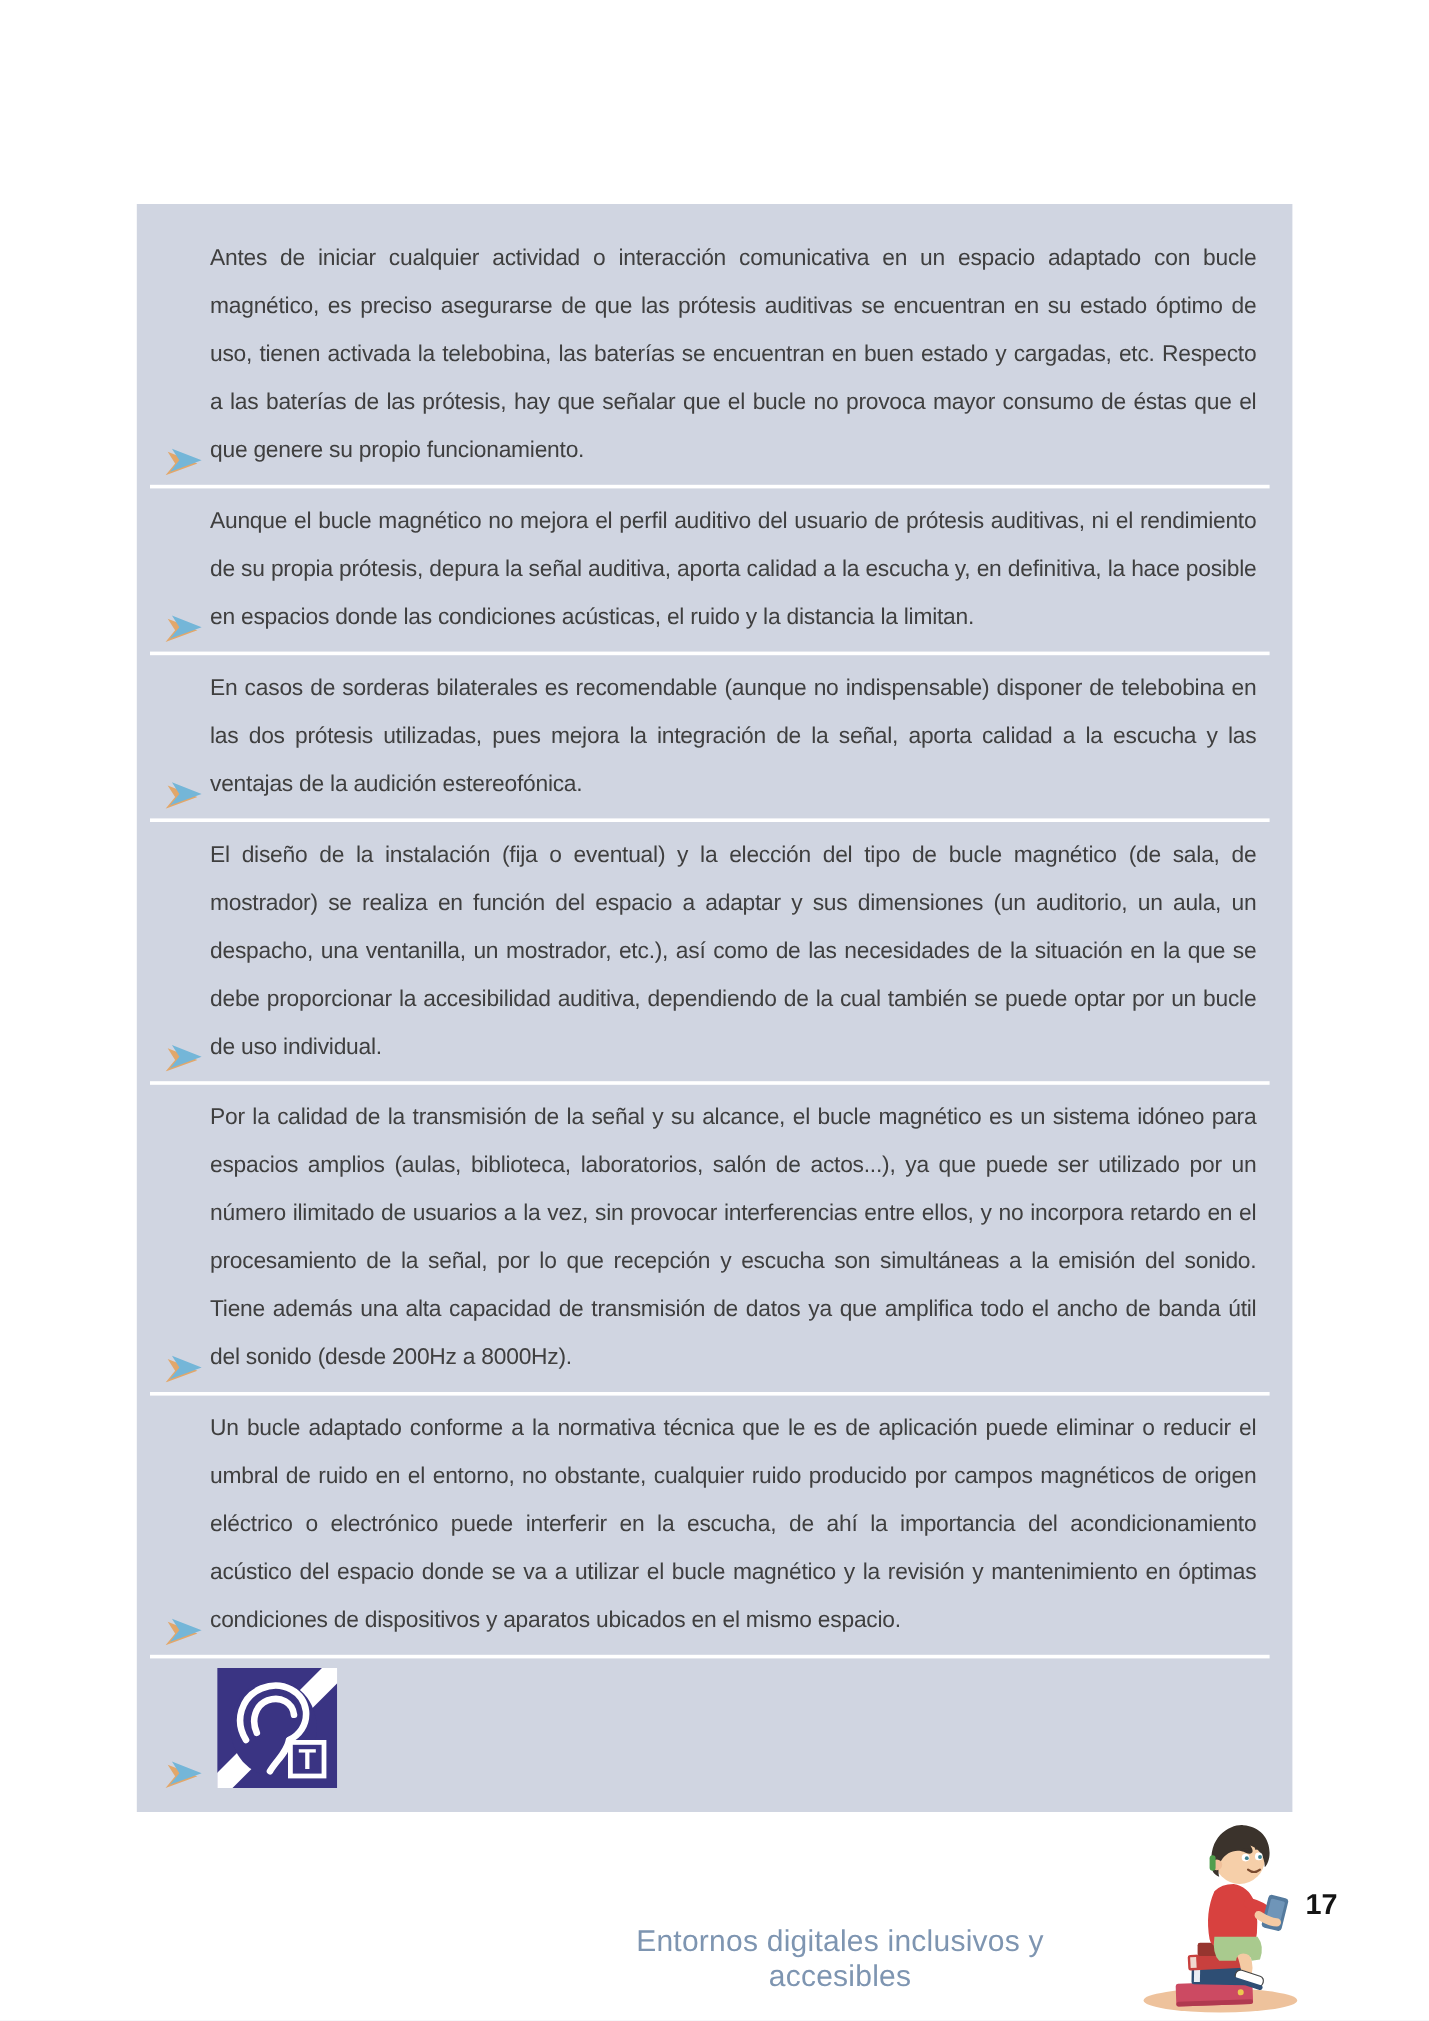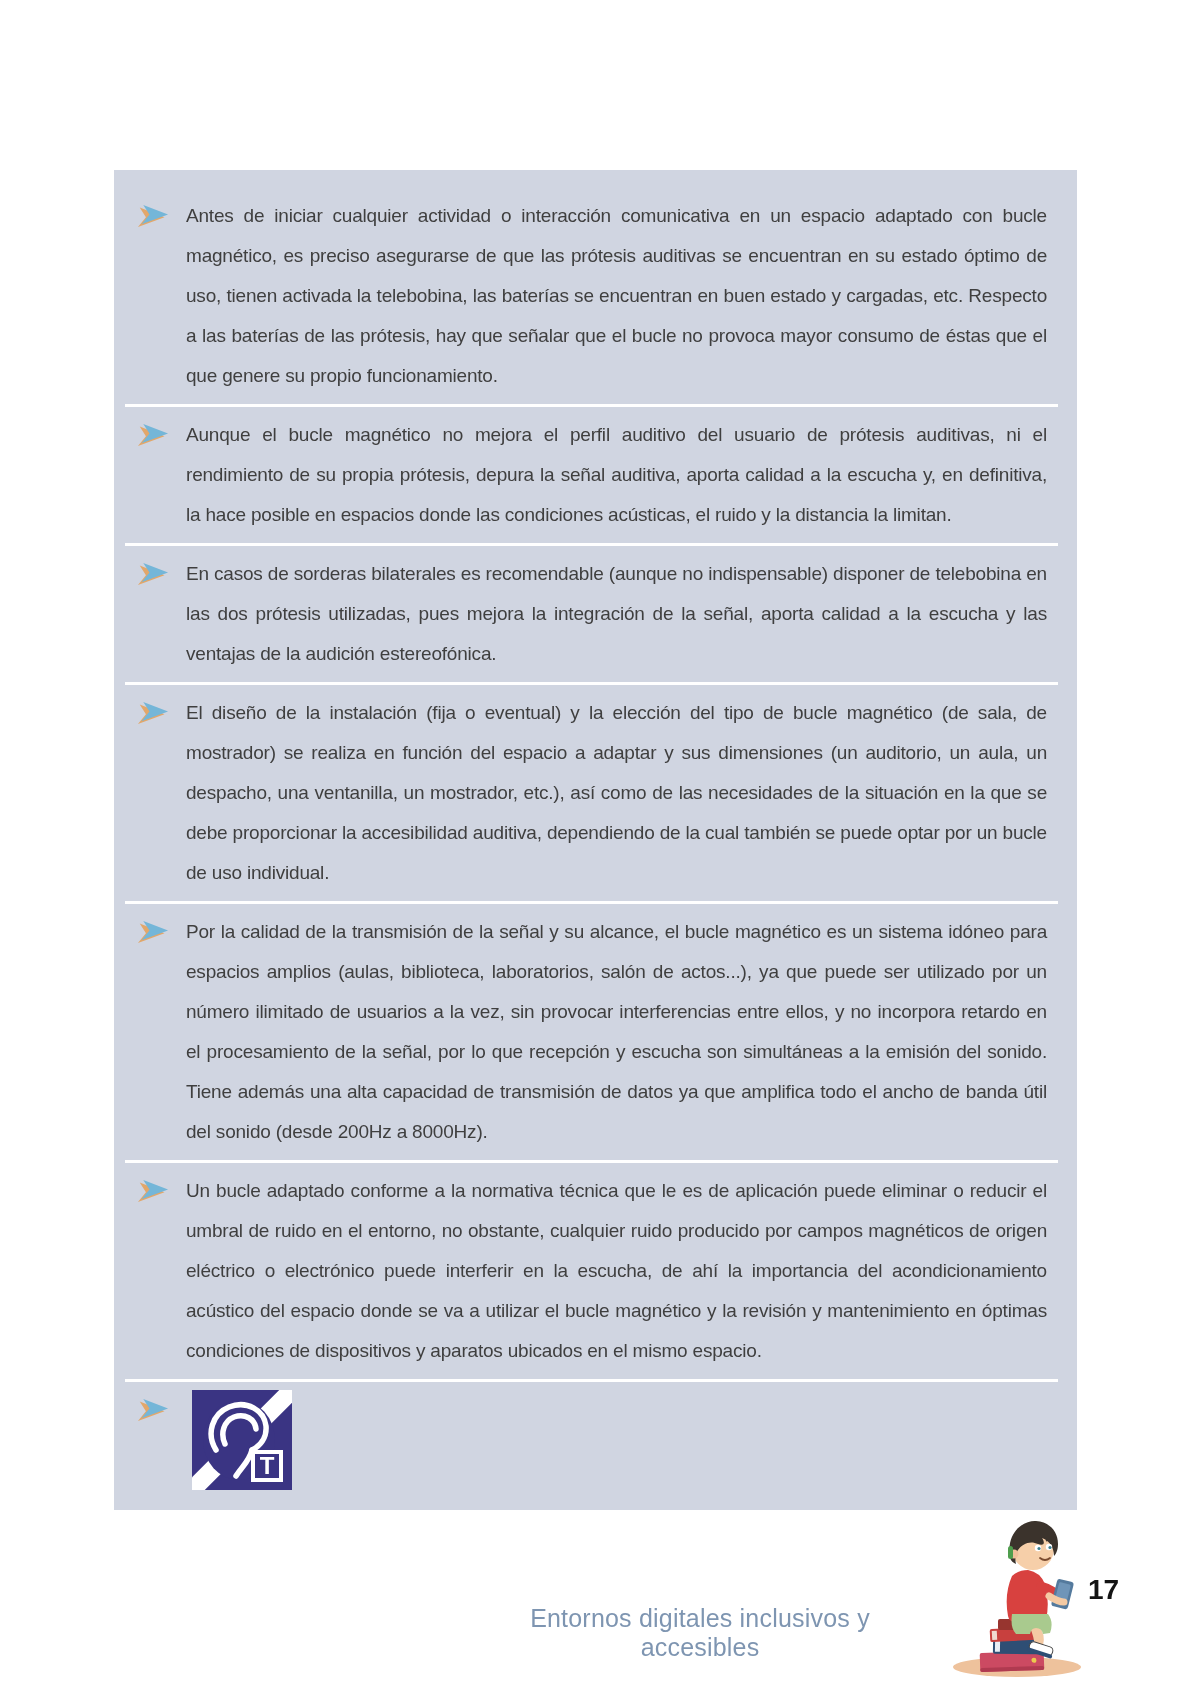--- a/index.html
+++ b/index.html
@@ -23,22 +23,22 @@
   .content-panel{
     position:absolute;
     left:114px;top:170px;
     width:963px;min-height:1297px;
     background:var(--panel_bg);
     padding:26px 30px 20px 23px;
     box-sizing:border-box;
   }
   .bullet{
     display:flex;
-    align-items:flex-start;
-    gap:17px;
+    align-items:flex-end;
+    gap:6px;
   }
   .arrow{
     flex:0 0 32px;
     margin-top:8px;
   }
   .arrow svg{display:block;}
   .bullet-text{
     flex:1;
     margin:0;
     font-size:19px;
@@ -65,21 +65,21 @@
     width:420px;
     text-align:center;
     font-size:25px;
     letter-spacing:0.2px;
     color:var(--footer_text);
   }
   .page-number{
     position:absolute;
     left:1088px;top:1574px;
     width:60px;
-    font-size:28px;
+    font-size:24px;
     font-weight:bold;
     color:var(--page_number);
   }
   .illustration{
     position:absolute;
     left:946px;top:1516px;
   }
 </style>
 </head>
 <body>

